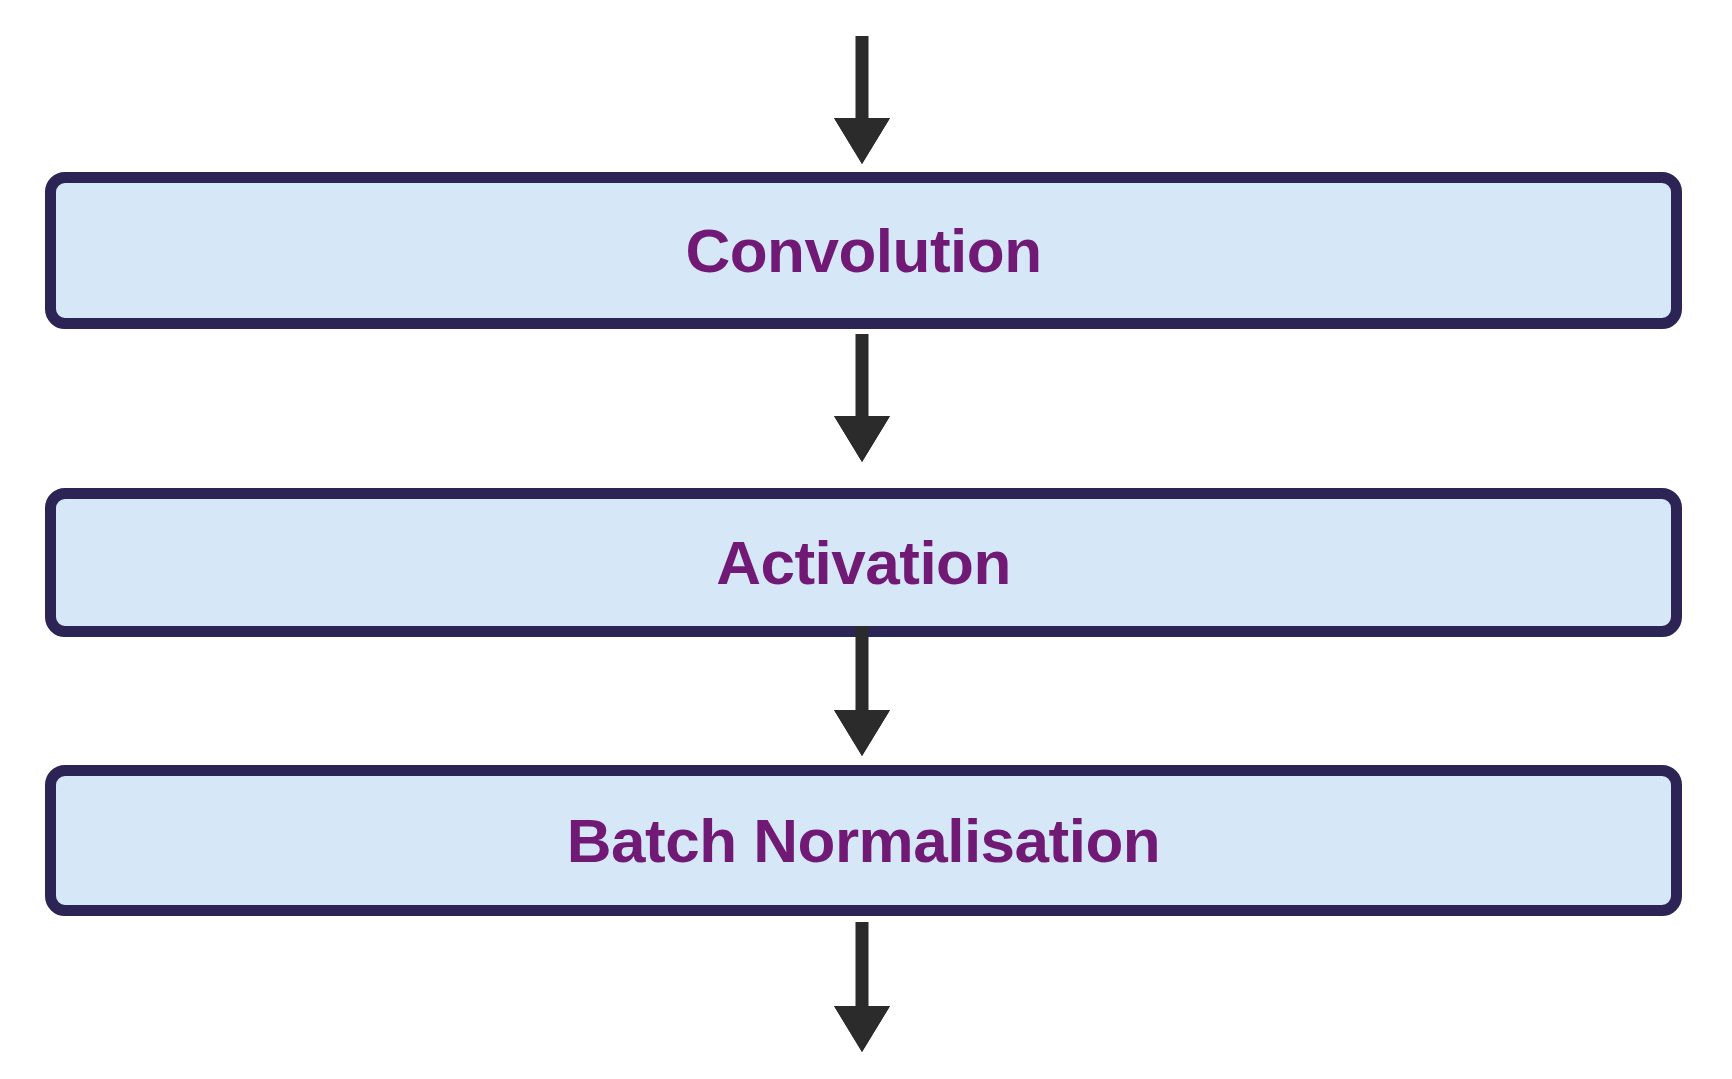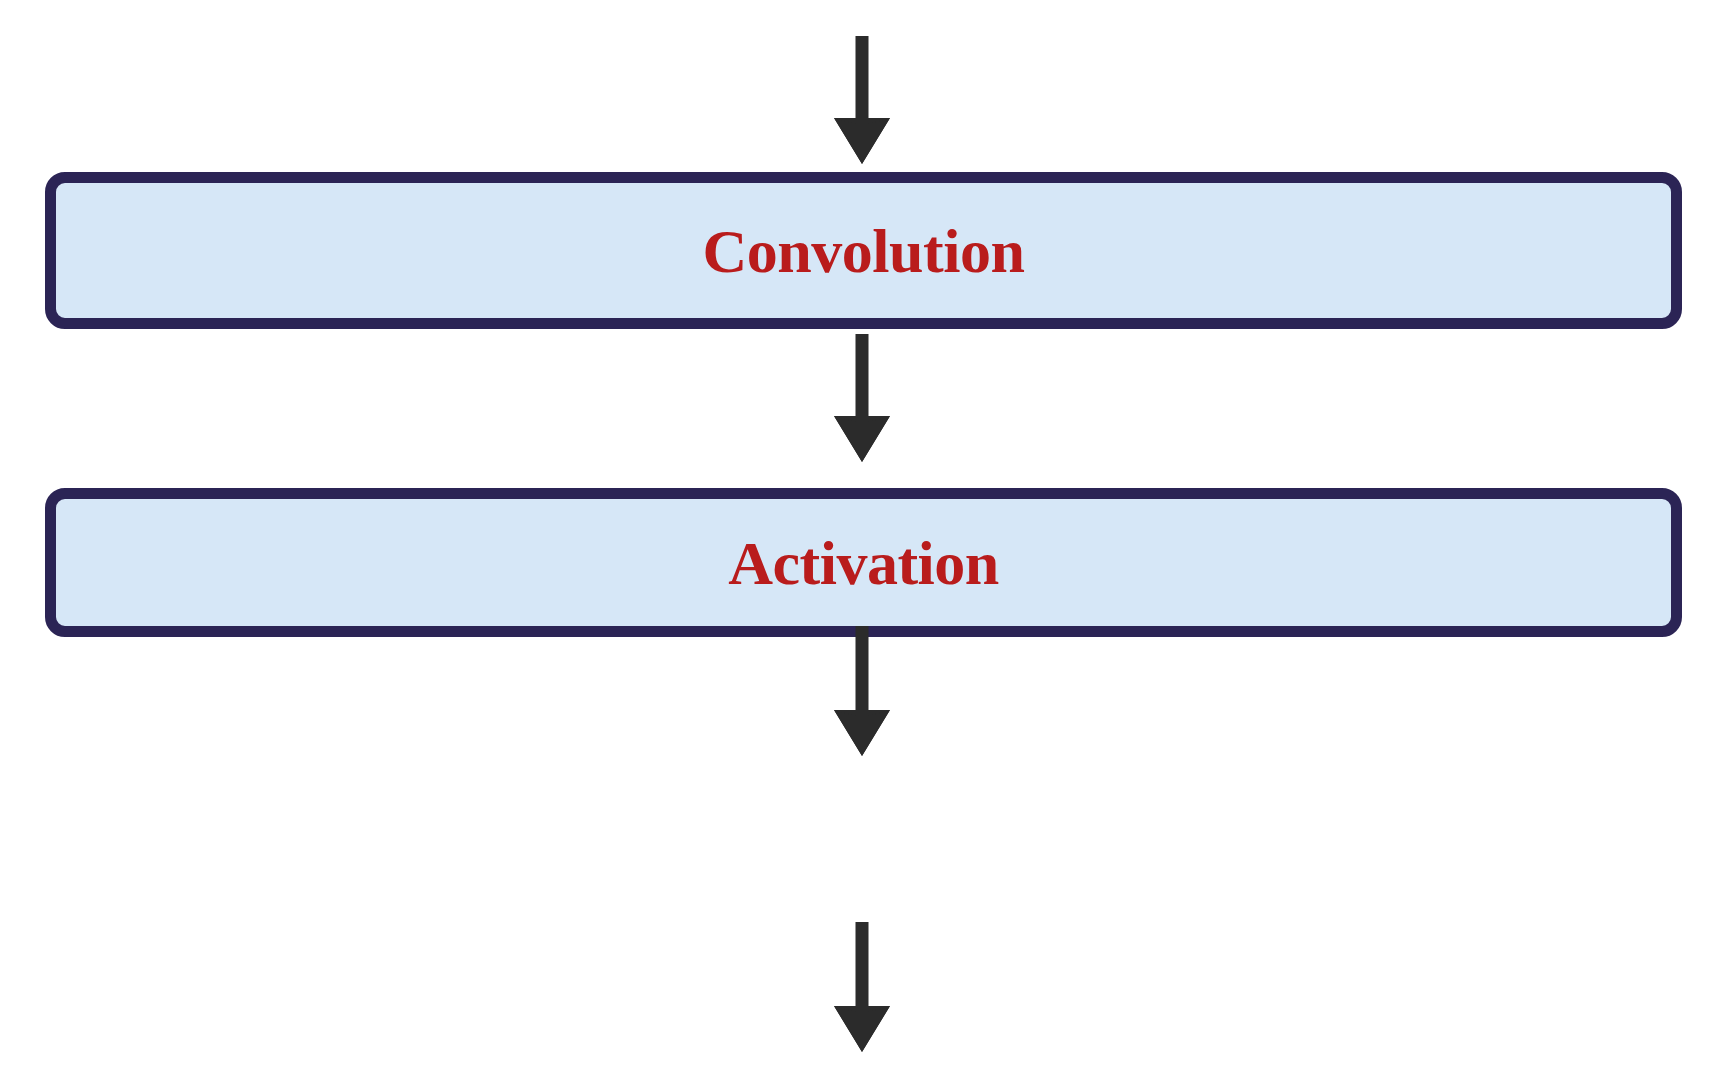--- a/index.html
+++ b/index.html
@@ -23,23 +23,23 @@
     position: absolute;
     box-sizing: border-box;
     background: #d6e7f7;
     border: 11px solid #2b2455;
     border-radius: 20px;
     display: flex;
     align-items: center;
     justify-content: center;
   }
   .flow-box-label {
-    font-family: Liberation Serif, serif;
+    font-family: Liberation Sans, sans-serif;
     font-weight: bold;
-    color: #b91c1c;
+    color: #701a75;
     font-size: 62px;
     line-height: 1;
     letter-spacing: -0.5px;
     white-space: nowrap;
     text-align: center;
   }
 
   #box-convolution {
     left: 45px;
     top: 172px;
@@ -92,19 +92,22 @@
 
   <div class="flow-box" id="box-activation">
     <span class="flow-box-label">Activation</span>
   </div>
 
   <svg class="flow-arrow" id="arrow-act-bn" viewBox="0 0 58 130" preserveAspectRatio="none">
     <path d="M 22.5 0 L 35.5 0 L 35.5 84 L 57 84 L 29 130 L 1 84 L 22.5 84 Z" fill="#2b2b2b"></path>
     <path d="M 1 84 L 22.5 90 L 35.5 90 L 57 84 L 29 130 Z" fill="#2b2b2b"></path>
   </svg>
 
+  <div class="flow-box" id="box-batchnorm">
+    <span class="flow-box-label">Batch Normalisation</span>
+  </div>
 
   <svg class="flow-arrow" id="arrow-bottom" viewBox="0 0 58 130" preserveAspectRatio="none">
     <path d="M 22.5 0 L 35.5 0 L 35.5 84 L 57 84 L 29 130 L 1 84 L 22.5 84 Z" fill="#2b2b2b"></path>
     <path d="M 1 84 L 22.5 90 L 35.5 90 L 57 84 L 29 130 Z" fill="#2b2b2b"></path>
   </svg>
 
 </div>
 
 </body></html>

